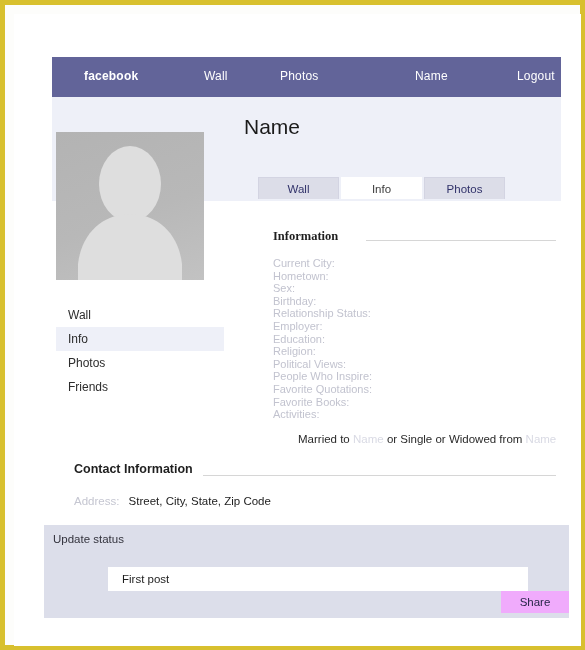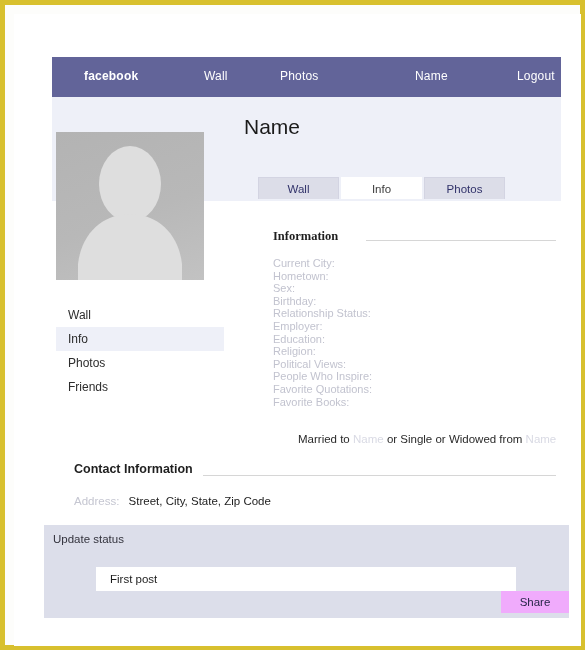--- a/index.html
+++ b/index.html
@@ -182,21 +182,21 @@
     background: #dcdeea;
   }
   #update-label {
     position: absolute;
     left: 9px; top: 8px;
     font-size: 11.5px;
     color: #33333d;
   }
   #status-input {
     position: absolute;
-    left: 52px; top: 42px;
+    left: 64px; top: 42px;
     width: 420px; height: 24px;
     background: #ffffff;
     display: flex;
     align-items: center;
     padding-left: 14px;
     box-sizing: border-box;
     font-size: 11.5px;
     color: #1d1d1d;
     border: none;
   }
@@ -274,20 +274,21 @@
       <div class="info-row">Sex:</div>
       <div class="info-row">Birthday:</div>
       <div class="info-row">Relationship Status:</div>
       <div class="info-row">Employer:</div>
       <div class="info-row">Education:</div>
       <div class="info-row">Religion:</div>
       <div class="info-row">Political Views:</div>
       <div class="info-row">People Who Inspire:</div>
       <div class="info-row">Favorite Quotations:</div>
       <div class="info-row">Favorite Books:</div>
+      <div class="info-row">Activities:</div>
     </div>
 
     <div id="marital">
       <span>Married to</span>
       <span class="ghost">Name</span>
       <span>or Single or Widowed from</span>
       <span class="ghost">Name</span>
     </div>
 
     <div class="section-head" id="contact-head">Contact Information</div>

